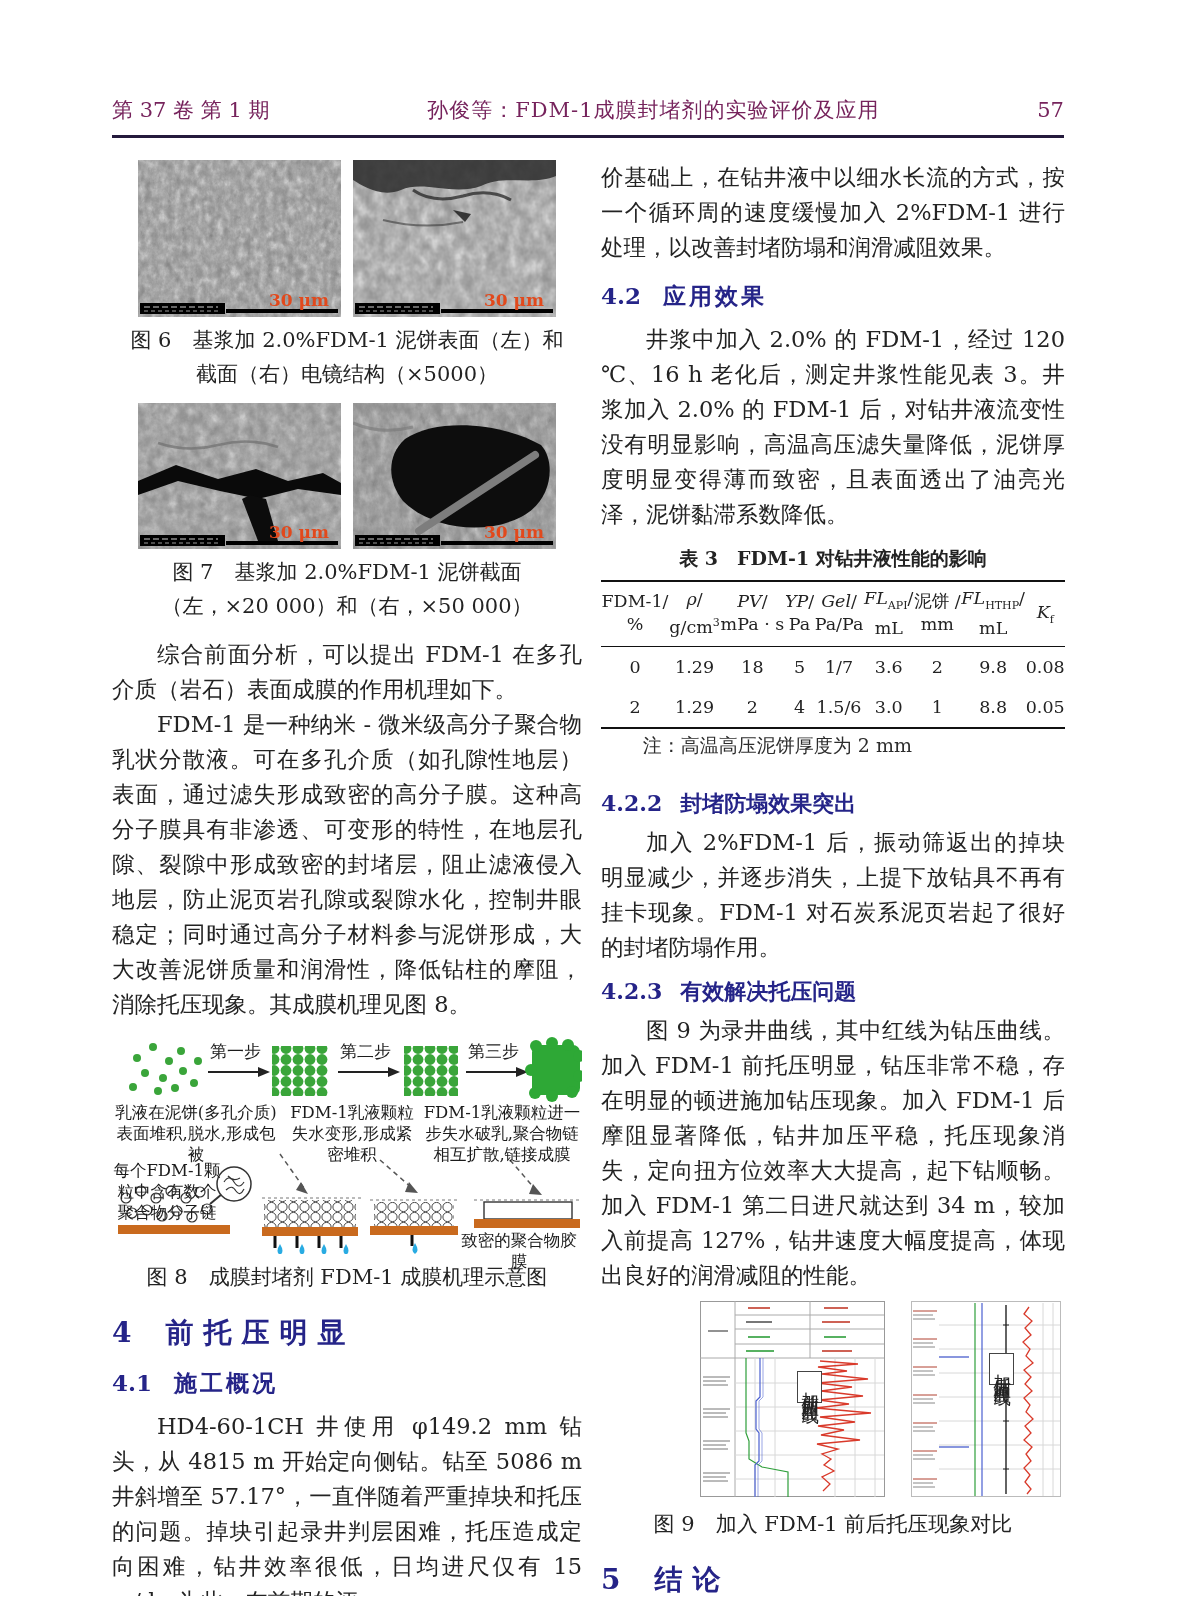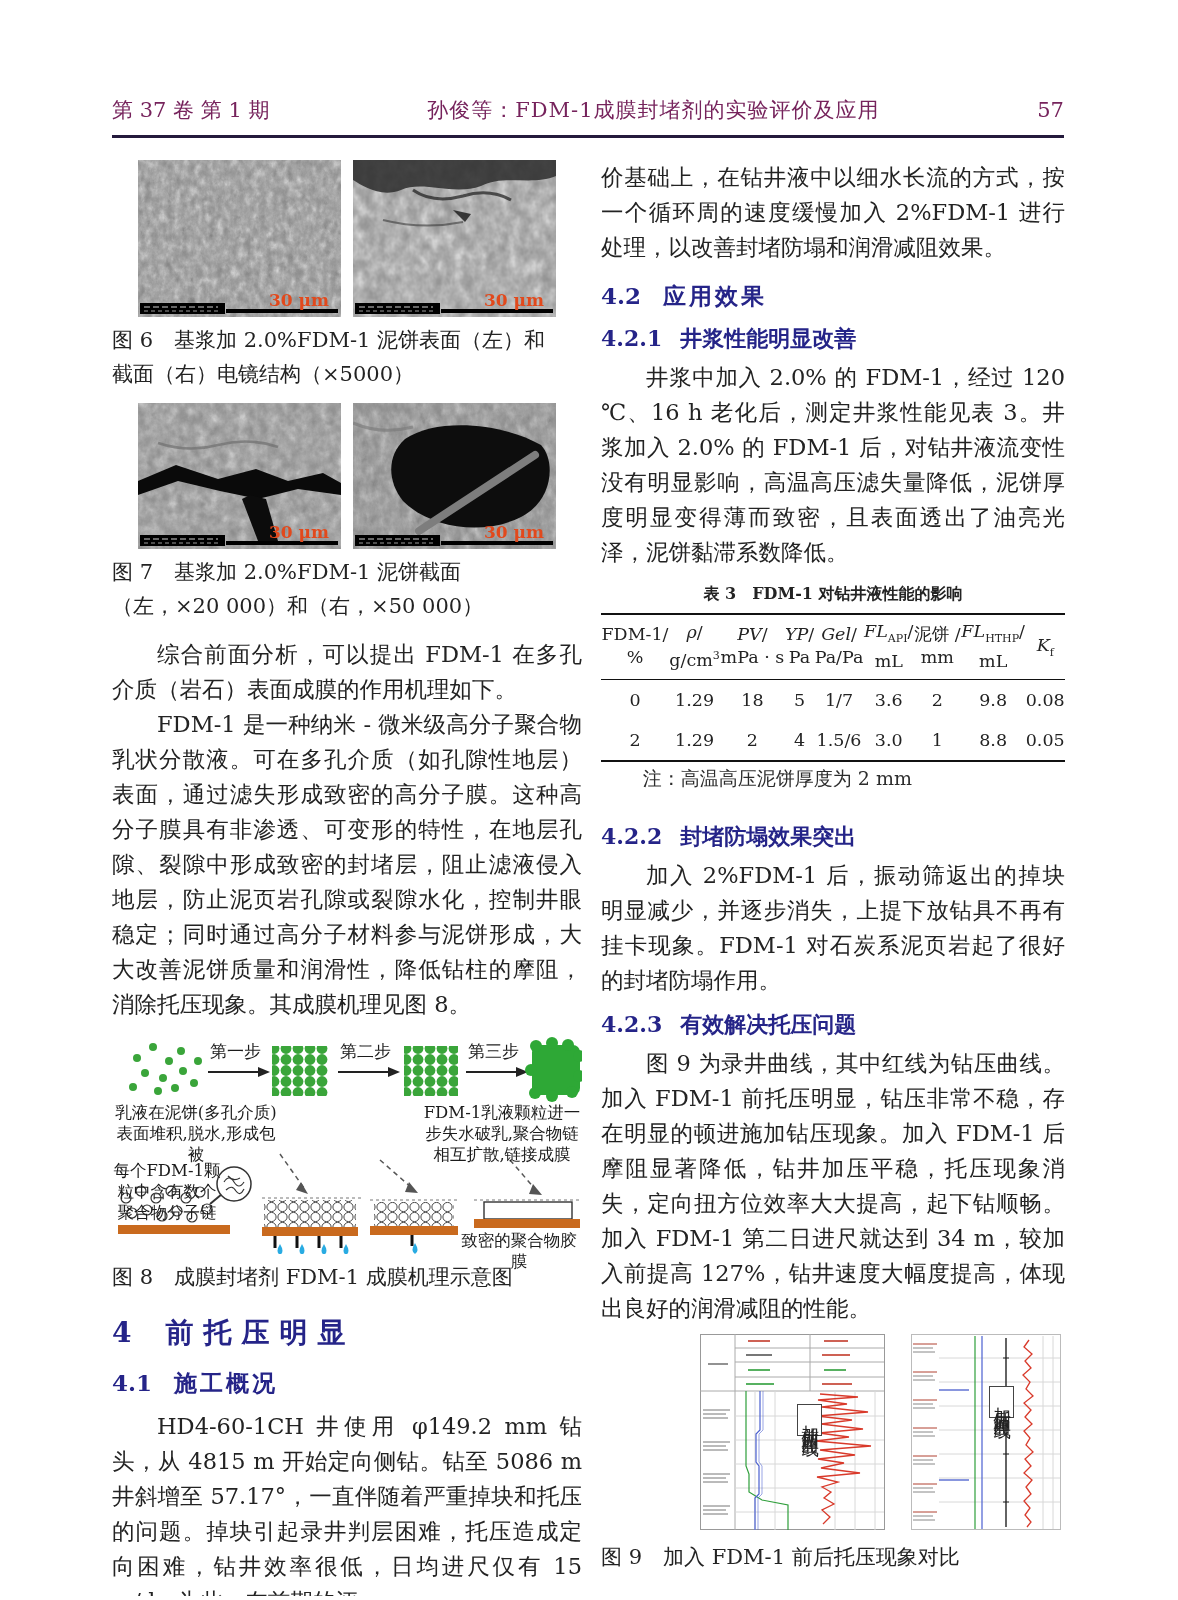--- a/index.html
+++ b/index.html
@@ -15,33 +15,33 @@
   .col { position:absolute; top:160px; height:1436px; overflow:hidden; }
   .col-left  { left:112px;  width:470px; }
   .col-right { left:601px;  width:464px; }
   p.body { font-size:22.5px; line-height:35px; text-align:justify; }
   p.indent { text-indent:2em; }
   
   .figrow { display:flex; gap:12px; justify-content:center;text-align:right; }
   .sem { position:relative; overflow:hidden; background:#8c8c8c; }
   .sem svg { display:block; }
   .scale-label { position:absolute; right:12px; bottom:7px; color:#e2491c; font-size:17px; font-weight:bold; }
-  .figcap { text-align:left; font-size:21px; line-height:34px; margin-top:6px; }
+  .figcap { text-align:center; font-size:21px; line-height:34px; margin-top:6px; }
   
   .sec-h1 { color:#252488; font-weight:bold; font-size:28px; margin:20px 0 12px; }
   .sec-h1 .num { margin-right:34px; }
   .sec-h1 .ttl { letter-spacing:10px; }
   .sec-h2 { color:#252488; font-weight:bold; font-size:23px; margin:16px 0 10px; }
   .sec-h2 .num { margin-right:22px; }
   .sec-h2 .ttl { letter-spacing:3px; }
   .sec-h3 { color:#252488; font-weight:bold; font-size:22px; margin:12px 0 6px;
             font-family:"DejaVu Sans","Liberation Sans",sans-serif; }
   .sec-h3 .num { margin-right:18px; font-family:"DejaVu Serif","Liberation Serif",serif; }
   
-  .tbl-title { text-align:center; font-size:16px; font-weight:bold; margin:14px 0 8px; }
+  .tbl-title { text-align:center; font-size:19px; font-weight:bold; margin:14px 0 8px; }
   table.t3 { width:100%; border-collapse:collapse; border-top:2.4px solid #111; border-bottom:2.4px solid #111; }
   table.t3 th { font-weight:normal; font-size:17.5px; border-bottom:1.6px solid #111; padding:5px 0 6px; text-align:center; vertical-align:middle; }
   table.t3 td { font-size:17.5px; text-align:center; padding:10px 0; }
   table.t3 .h-top, table.t3 .h-bot { line-height:23px; }
   table.t3 sub { font-size:11px; }
   table.t3 sup { font-size:11px; }
   .tnote { font-size:19px; margin-top:4px; padding-left:2.2em; color:#2c2c2c; }
   
   .fig8 { position:relative; width:470px; height:222px; margin-top:10px; }
   .fig8 svg { position:absolute; left:0; top:0; }
@@ -275,20 +275,21 @@
         <path d="M303,211 q5,8 0,11 q-5,-3 0,-11 Z" fill="#29abe2"></path>
 
         <line x1="362" y1="168" x2="470" y2="168" stroke="#777" stroke-width="1" stroke-dasharray="3 3"></line>
         <rect x="372" y="170" width="88" height="17" fill="#fff" stroke="#333" stroke-width="1.4"></rect>
         <rect x="362" y="187" width="106" height="9" fill="#c96a1e"></rect>
       </svg>
       <span class="f8step" style="left:98px; top:8px;">第一步</span>
       <span class="f8step" style="left:228px;top:8px;">第二步</span>
       <span class="f8step" style="left:356px;top:8px;">第三步</span>
       <div class="f8txt" style="left:0;   top:70px; width:168px;">乳液在泥饼(多孔介质)表面堆积,脱水,形成包被</div>
+      <div class="f8txt" style="left:176px;top:70px; width:128px;">FDM-1乳液颗粒失水变形,形成紧密堆积</div>
       <div class="f8txt" style="left:310px;top:70px; width:160px;">FDM-1乳液颗粒进一步失水破乳,聚合物链相互扩散,链接成膜</div>
       <div class="f8txt" style="left:0;   top:128px;width:110px;">每个FDM-1颗粒中含有数个聚合物分子链</div>
       <div class="f8txt" style="left:342px;top:198px;width:130px;">致密的聚合物胶膜</div>
     </div>
     <div class="figcap">图 8　成膜封堵剂 FDM-1 成膜机理示意图</div>
 
     <div class="sec-h1">
       <span class="num">4</span><span class="ttl">前托压明显</span>
     </div>
     <div class="sec-h2">
@@ -296,23 +297,20 @@
     </div>
     <p class="body indent">HD4-60-1CH 井使用 φ149.2 mm 钻头，从 4815 m 开始定向侧钻。钻至 5086 m 井斜增至 57.17°，一直伴随着严重掉块和托压的问题。掉块引起录井判层困难，托压造成定向困难，钻井效率很低，日均进尺仅有 15 m/d。为此，在前期的评</p>
   </div>
 
   <div class="col col-right">
 
     <p class="body">价基础上，在钻井液中以细水长流的方式，按一个循环周的速度缓慢加入 2%FDM-1 进行处理，以改善封堵防塌和润滑减阻效果。</p>
 
     <div class="sec-h2">
       <span class="num">4.2</span><span class="ttl">应用效果</span>
-    </div>
-    <div class="sec-h3">
-      <span class="num">4.2.1</span><span>井浆性能明显改善</span>
     </div>
     <p class="body indent">井浆中加入 2.0% 的 FDM-1，经过 120 ℃、16 h 老化后，测定井浆性能见表 3。井浆加入 2.0% 的 FDM-1 后，对钻井液流变性没有明显影响，高温高压滤失量降低，泥饼厚度明显变得薄而致密，且表面透出了油亮光泽，泥饼黏滞系数降低。</p>
 
     <div class="tbl-title">表 3　FDM-1 对钻井液性能的影响</div>
     <table class="t3">
       <thead>
         <tr>
           <th>
               <div class="h-top">FDM-1/</div>
               <div class="h-bot">%</div>

